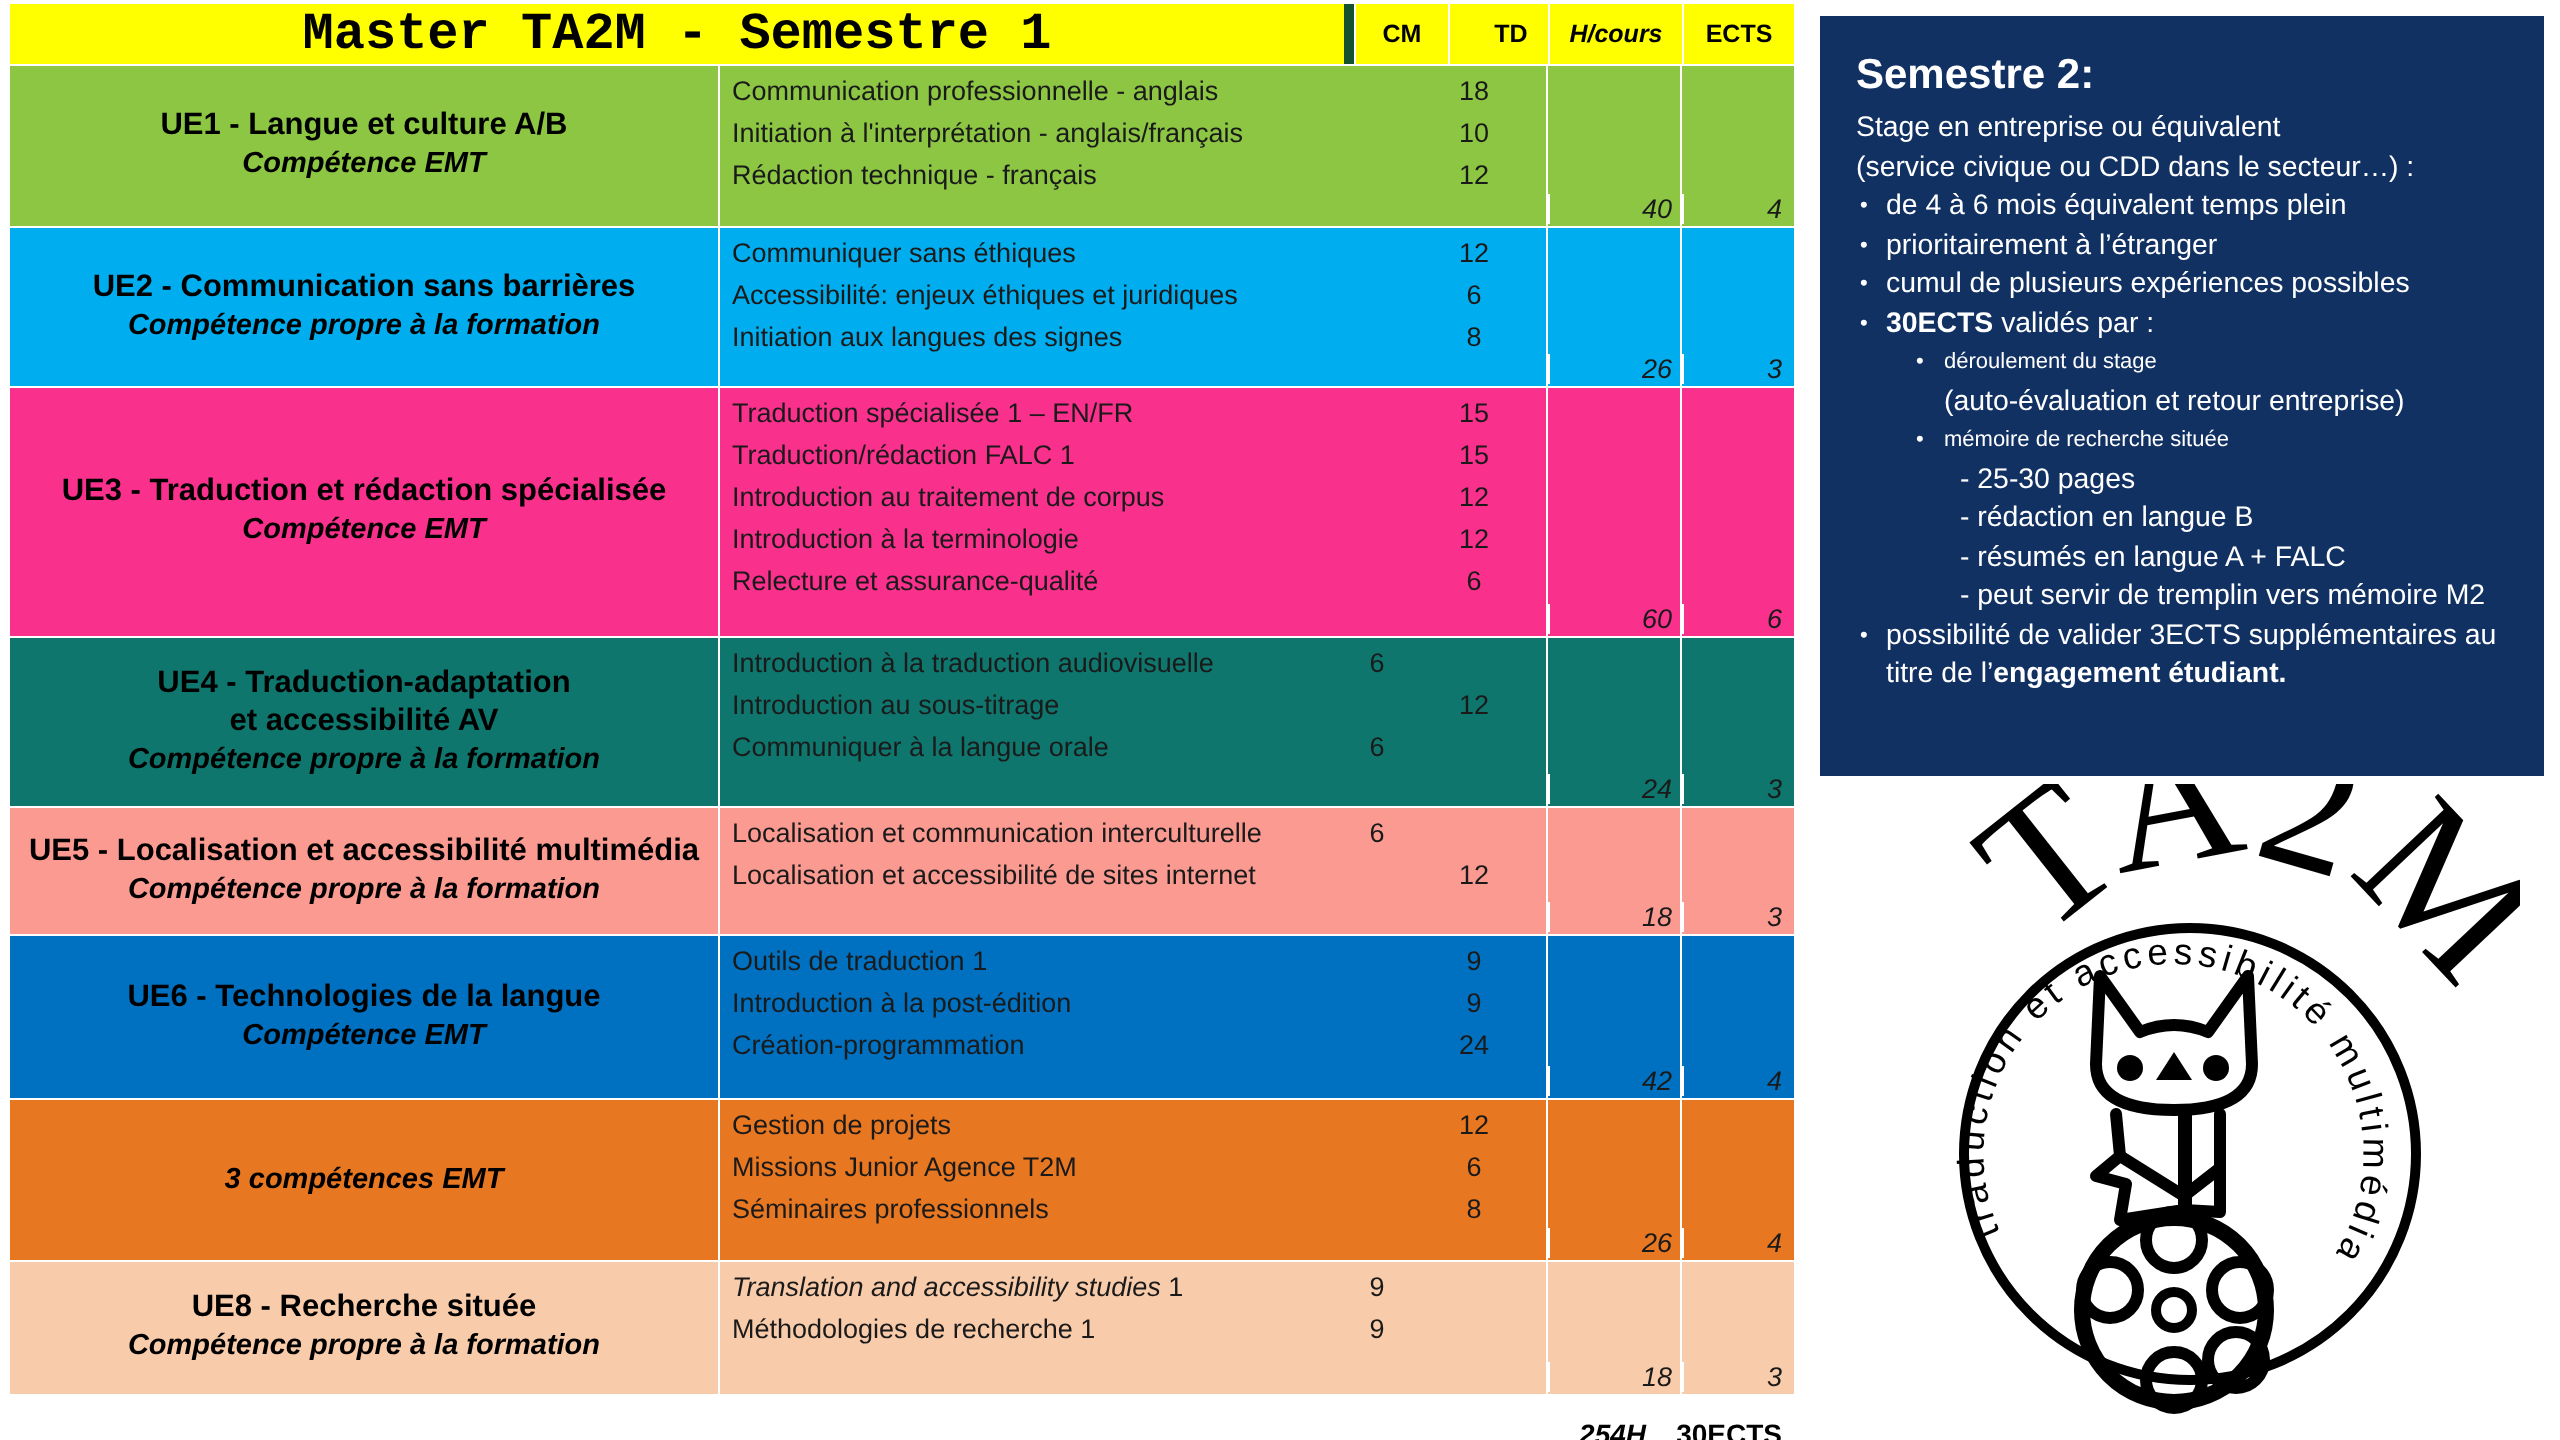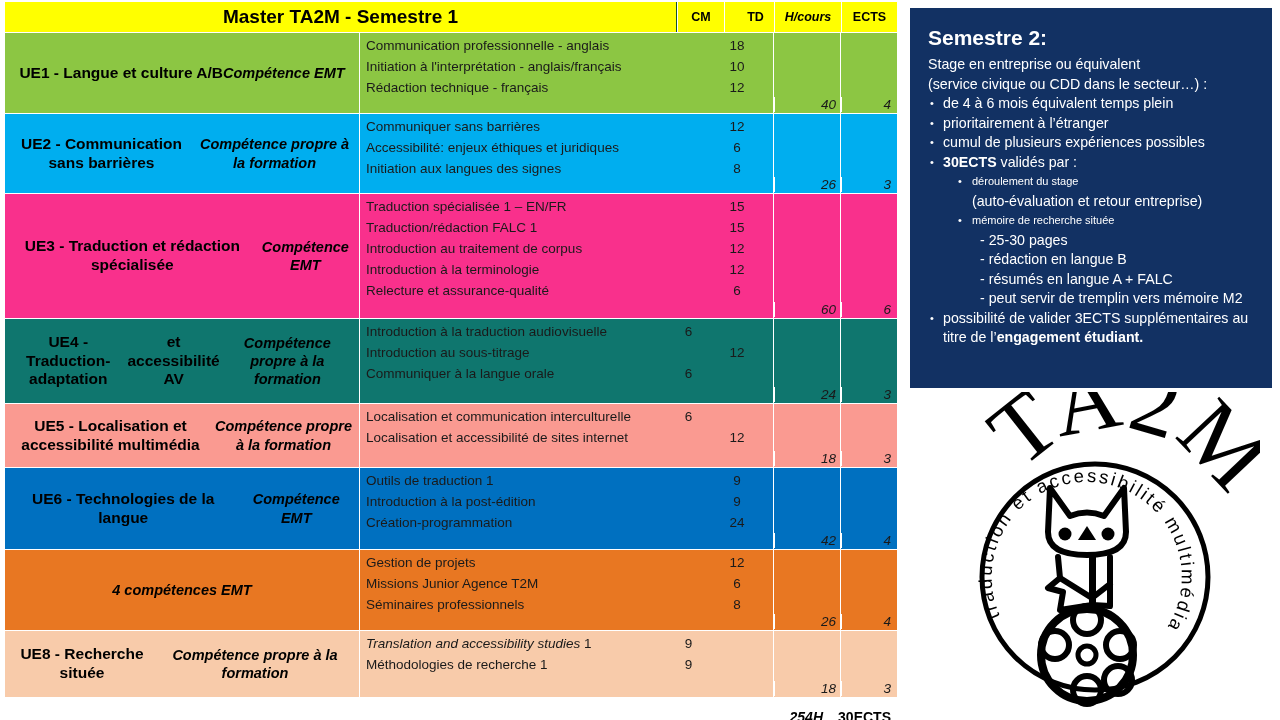--- a/index.html
+++ b/index.html
@@ -16,39 +16,40 @@
     position: absolute; left: 5px; top: 2px;
     width: 892px; height: 716px;
   }
   .hdr-row {
     display: flex; height: 30px;
     background: #ffff00;
   }
   .hdr-title {
     flex: 0 0 672px;
     display: flex; align-items: center; justify-content: center;
-    font-weight: bold; font-size: 19px; color: #000;
-    border-right: 1px solid #14532d;
+    font-weight: bold; font-size: 26px; color: #000;
+    border-right: 5px solid #14532d;
+    font-family: Liberation Mono, monospace;
   }
   .hdr-cm  { flex: 0 0 47px; }
   .hdr-td  { flex: 0 0 50px; padding-left: 12px; }
   .hdr-h   { flex: 0 0 67px; }
   .hdr-ects{ flex: 0 0 56px; }
   .hdr-cell {
     display: flex; align-items: center; justify-content: center;
     font-weight: bold; font-size: 12.5px; color: #000;
     border-left: 1px solid #ffffff;
   }
   .hdr-h span { font-style: italic; }
 
   .ue-row { display: flex; position: relative; border-top: 1px solid #ffffff; }
 
   .ue-left {
     flex: 0 0 355px;
-    display: flex; flex-direction: row;
+    display: flex; flex-direction: column;
     align-items: center; justify-content: center;
     text-align: center;
     padding: 0 4px;
     border-right: 1px solid #ffffff;
   }
   .ue-title { font-weight: bold; font-size: 15.5px; color: #000; line-height: 1.22; }
   .ue-sub   { font-weight: bold; font-style: italic; font-size: 14.5px; color: #000; line-height: 1.25; }
 
   .ue-right { flex: 1 1 auto; position: relative; }
   .course-line {
@@ -176,21 +177,21 @@
           </div>
         </div>
         <div class="ue-row" style="background: rgb(0, 174, 239); height: 80px;">
           <div class="ue-left">
             <div class="ue-title">UE2 - Communication sans barrières</div>
             <div class="ue-sub">Compétence propre à la formation</div>
           </div>
           <div class="ue-right">
             <div style="padding-top: 3px;">
               <div class="course-line">
-                <div class="course-name">Communiquer sans barrières</div>
+                <div class="course-name">Communiquer sans éthiques</div>
                 <div class="cm-cell"></div>
                 <div class="td-cell">12</div>
               </div>
               <div class="course-line">
                 <div class="course-name">Accessibilité: enjeux éthiques et juridiques</div>
                 <div class="cm-cell"></div>
                 <div class="td-cell">6</div>
               </div>
               <div class="course-line">
                 <div class="course-name">Initiation aux langues des signes</div>
@@ -331,21 +332,21 @@
             <div class="vline-h"></div>
             <div class="vline-e"></div>
             <div class="ue-totals">
               <div class="tot-h">42</div>
               <div class="tot-ects">4</div>
             </div>
           </div>
         </div>
         <div class="ue-row" style="background: rgb(232, 119, 34); height: 81px;">
           <div class="ue-left">
-            <div class="ue-sub">4 compétences EMT</div>
+            <div class="ue-sub">3 compétences EMT</div>
           </div>
           <div class="ue-right">
             <div style="padding-top: 3px;">
               <div class="course-line">
                 <div class="course-name">Gestion de projets</div>
                 <div class="cm-cell"></div>
                 <div class="td-cell">12</div>
               </div>
               <div class="course-line">
                 <div class="course-name">Missions Junior Agence T2M</div>

